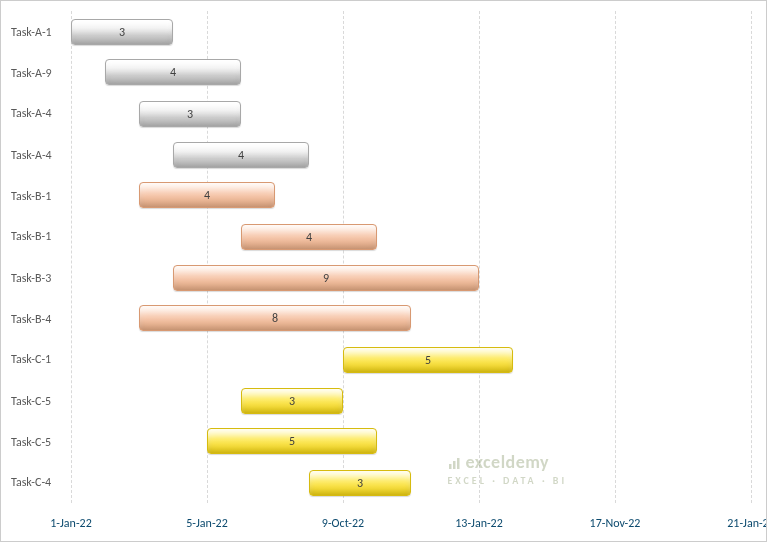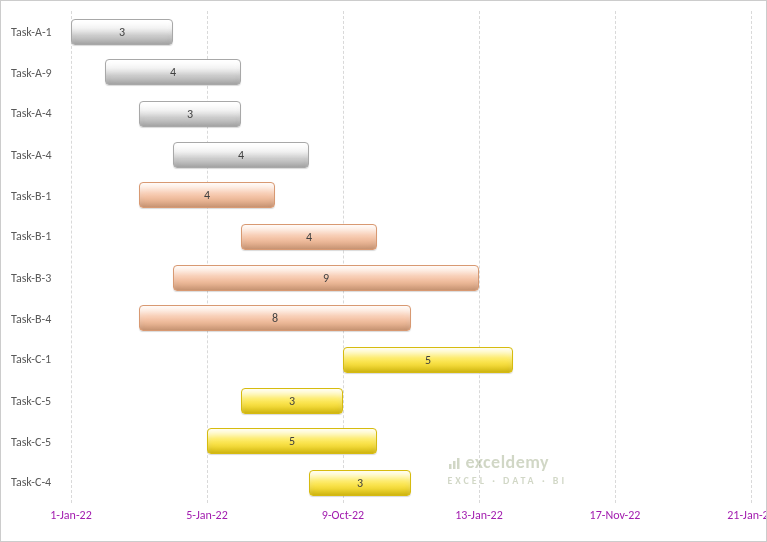--- a/index.html
+++ b/index.html
@@ -32,23 +32,23 @@
   }
   .x-axis {
     position: absolute;
     left: 70px;
     bottom: 10px;
     width: 680px;
     height: 28px;
   }
   .x-tick {
     position: absolute;
-    top: 5px;
+    top: 13px;
     font-size: 12px;
-    color: #a21caf;
+    color: #0c4a6e;
     transform: translateX(-50%);
     white-space: nowrap;
   }
   .y-labels {
     position: absolute;
     left: 0;
     top: 10px;
     width: 66px;
     height: 492px;
   }

